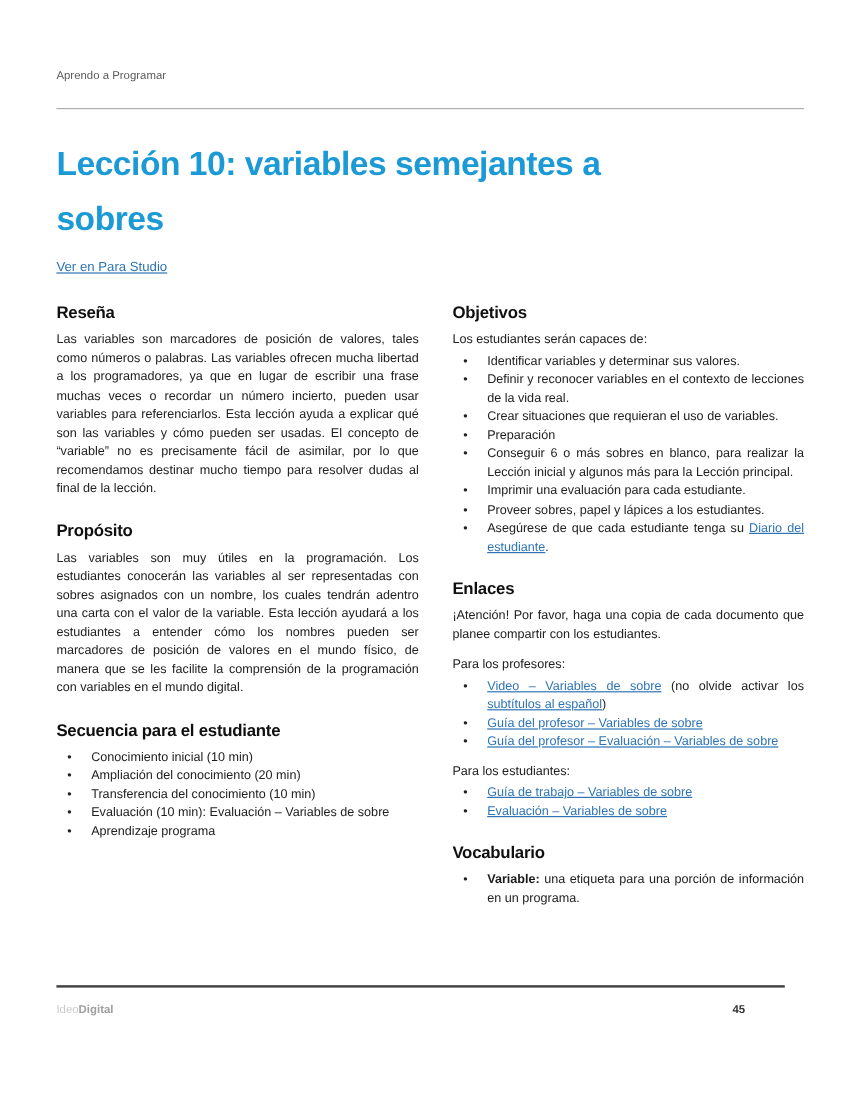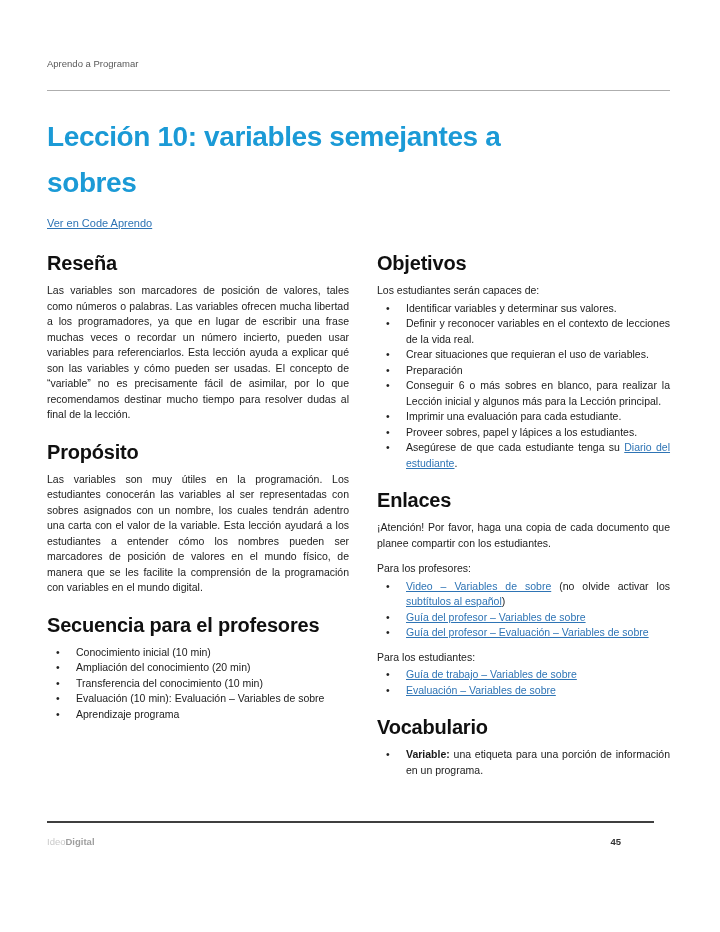--- a/index.html
+++ b/index.html
@@ -19,21 +19,21 @@
     font-size:28px; line-height:46px; font-weight:bold;
     color:#1b9ad6; letter-spacing:-0.4px;
   }
   .title-link { font-size:11px; color:#2e74b5; text-decoration:underline; display:inline-block; }
 
   .columns { display:flex; gap:28px; margin-top:21px; }
   .col-left  { width:302px; flex:0 0 302px; }
   .col-right { flex:1; }
 
   h2.section-heading {
-    font-size:20px; font-weight:bold; color:#101010;
+    font-size:14px; font-weight:bold; color:#101010;
     letter-spacing:-0.2px; margin:0 0 8px;
   }
   .section + .section { margin-top:18px; }
 
   .body-text, .bullet-list li, .group-label {
     font-size:10.5px; line-height:15.5px; color:#212121;
   }
   .body-text { text-align:justify; margin:0 0 10px; }
   .body-text:last-child { margin-bottom:0; }
 
@@ -56,35 +56,35 @@
 </head>
 <body>
 
 <div class="page">
   <div class="content">
 
     <div class="doc-header-label">Aprendo a Programar</div>
     <hr class="header-rule">
 
     <h1 class="doc-title">Lección 10: variables semejantes a sobres</h1>
-    <a class="title-link" href="#">Ver en Code Aprendo</a>
+    <a class="title-link" href="#">Ver en Para Studio</a>
 
     <div class="columns">
 
       <div class="col-left">
         <div class="section">
           <h2 class="section-heading">Reseña</h2>
           <p class="body-text">Las variables son marcadores de posición de valores, tales como números o palabras. Las variables ofrecen mucha libertad a los programadores, ya que en lugar de escribir una frase muchas veces o recordar un número incierto, pueden usar variables para referenciarlos. Esta lección ayuda a explicar qué son las variables y cómo pueden ser usadas. El concepto de “variable” no es precisamente fácil de asimilar, por lo que recomendamos destinar mucho tiempo para resolver dudas al final de la lección.</p>
         </div>
         <div class="section">
           <h2 class="section-heading">Propósito</h2>
           <p class="body-text">Las variables son muy útiles en la programación. Los estudiantes conocerán las variables al ser representadas con sobres asignados con un nombre, los cuales tendrán adentro una carta con el valor de la variable. Esta lección ayudará a los estudiantes a entender cómo los nombres pueden ser marcadores de posición de valores en el mundo físico, de manera que se les facilite la comprensión de la programación con variables en el mundo digital.</p>
         </div>
         <div class="section">
-          <h2 class="section-heading">Secuencia para el profesores</h2>
+          <h2 class="section-heading">Secuencia para el estudiante</h2>
           <ul class="bullet-list">
               <li><span>Conocimiento inicial (10 min)</span></li>
               <li><span>Ampliación del conocimiento (20 min)</span></li>
               <li><span>Transferencia del conocimiento (10 min)</span></li>
               <li><span>Evaluación (10 min): Evaluación – Variables de sobre</span></li>
               <li><span>Aprendizaje programa</span></li>
             </ul>
         </div>
       </div>
 

